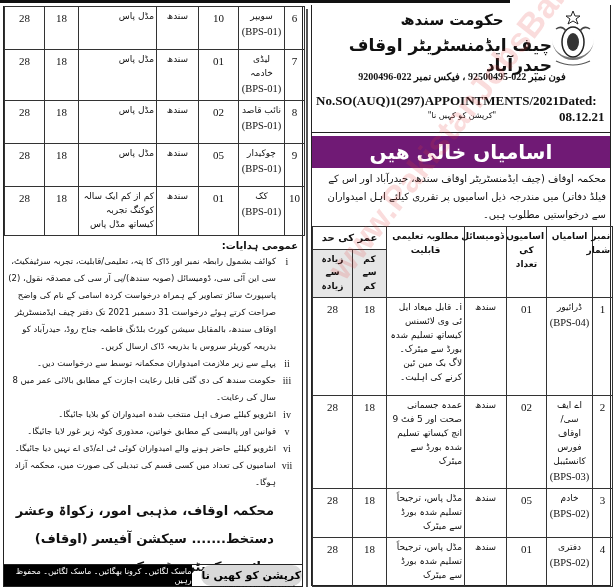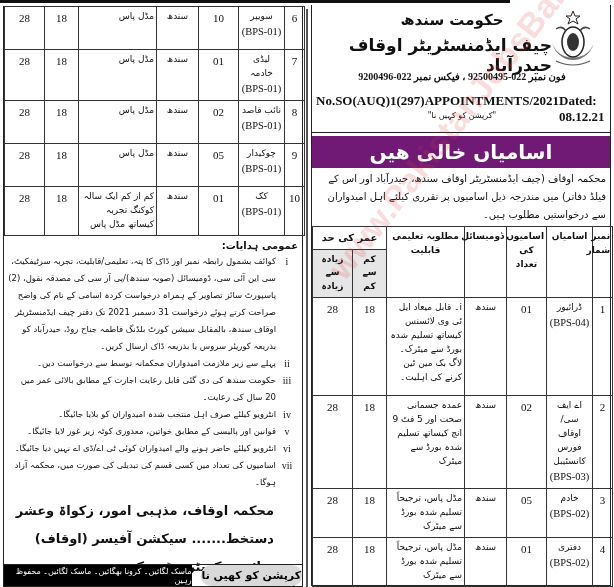--- a/index.html
+++ b/index.html
@@ -113,21 +113,21 @@
           <div class="instr">
      <span class="roman">i</span>
      <span class="txt">کوائف بشمول رابطہ نمبر اور ڈاک کا پتہ، تعلیمی/قابلیت، تجربہ سرٹیفکیٹ، سی این آئی سی، ڈومیسائل (صوبہ سندھ)/پی آر سی کی مصدقہ نقول، (2) پاسپورٹ سائز تصاویر کے ہمراہ درخواست کردہ اسامی کے نام کی واضح صراحت کرتے ہوئے درخواست 31 دسمبر 2021 تک دفتر چیف ایڈمنسٹریٹر اوقاف سندھ، بالمقابل سیشن کورٹ بلڈنگ فاطمہ جناح روڈ، حیدرآباد کو بذریعہ کوریئر سروس یا بذریعہ ڈاک ارسال کریں۔</span>
    </div>
           <div class="instr">
      <span class="roman">ii</span>
      <span class="txt">پہلے سے زیر ملازمت امیدواران محکمانہ توسط سے درخواست دیں۔</span>
    </div>
           <div class="instr">
      <span class="roman">iii</span>
-     <span class="txt">حکومت سندھ کی دی گئی قابل رعایت اجازت کے مطابق بالائی عمر میں 20 سال کی رعایت۔</span>
+     <span class="txt">حکومت سندھ کی دی گئی قابل رعایت اجازت کے مطابق بالائی عمر میں 8 سال کی رعایت۔</span>
    </div>
           <div class="instr">
      <span class="roman">iv</span>
      <span class="txt">انٹرویو کیلئے صرف اہل منتخب شدہ امیدواران کو بلایا جائیگا۔</span>
    </div>
           <div class="instr">
      <span class="roman">v</span>
      <span class="txt">قوانین اور پالیسی کے مطابق خواتین، معذوری کوٹہ زیر غور لایا جائیگا۔</span>
    </div>
           <div class="instr">

